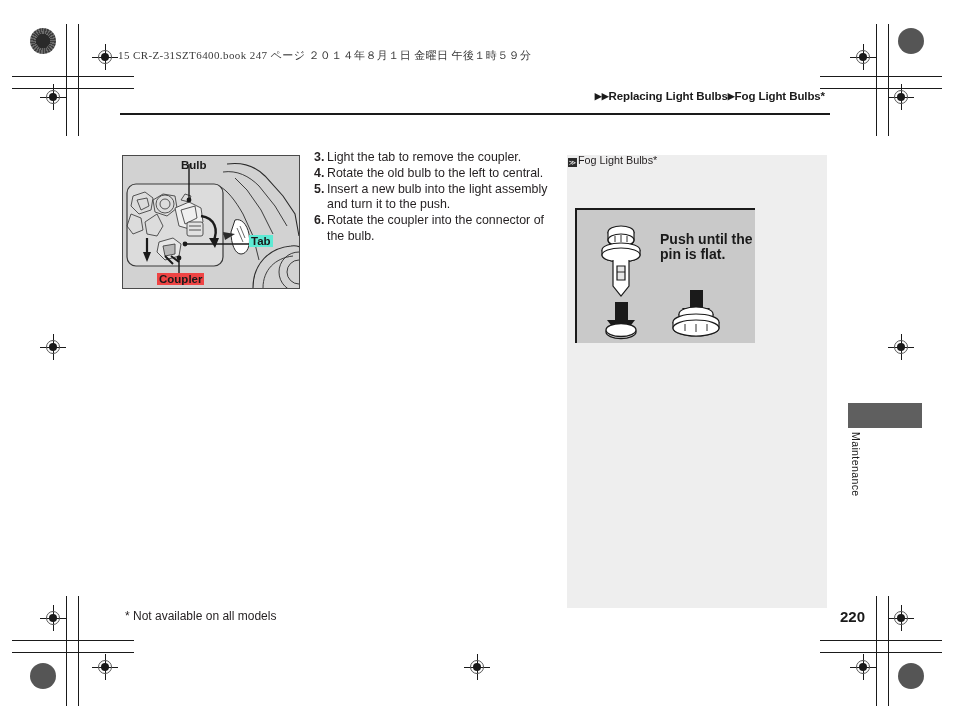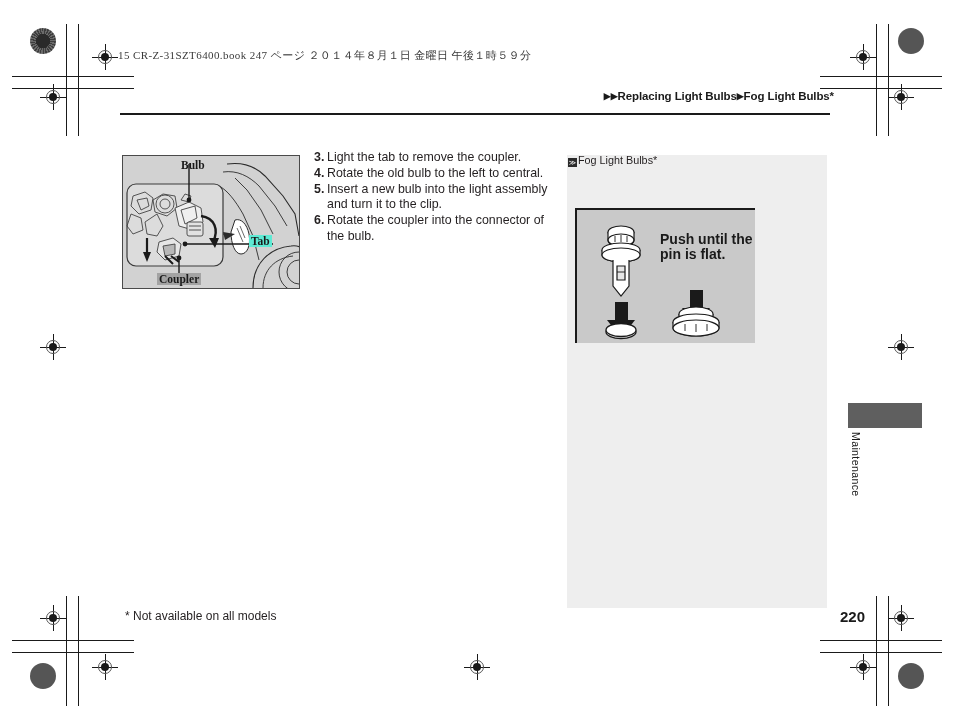--- a/index.html
+++ b/index.html
@@ -80,21 +80,21 @@
     font-family: "Liberation Serif", serif;
     font-size: 11px;
     letter-spacing: 0.4px;
     color: #3a3a3a;
     white-space: nowrap;
     text-align: right;
   }
 
   #breadcrumb {
     position: absolute;
-    right: 120px;
+    right: 129px;
     top: 90px;
     font-size: 11.5px;
     font-weight: bold;
     color: #1a1a1a;
     white-space: nowrap;
     letter-spacing: -0.1px;
     padding-left: 40px;
   }
   #breadcrumb .arrow {
     font-size: 9px;
@@ -114,21 +114,20 @@
   #figure-main {
     position: absolute;
     left: 122px;
     top: 155px;
     width: 178px;
     height: 134px;
     background: #d2d2d2;
     border: 1px solid #4a4a4a;
     box-sizing: border-box;
     overflow: hidden;
-    font-family: Liberation Serif, serif;
   }
 
   #steps {
     position: absolute;
     left: 314px;
     top: 150px;
     width: 242px;
     font-size: 12.4px;
     line-height: 15.4px;
     color: #231f20;
@@ -408,35 +407,35 @@
         <path d="M66 8 L66 44"></path>
         <path d="M150 88 L62 88"></path>
         <path d="M56 122 L56 102"></path>
       </g>
       <circle cx="66" cy="44" r="2.4" fill="#1a1a1a"></circle>
       <circle cx="62" cy="88" r="2.4" fill="#1a1a1a"></circle>
       <circle cx="56" cy="102" r="2.4" fill="#1a1a1a"></circle>
     </svg>
     <div style="position:absolute; left:58px; top:3px; font-size:11.5px; font-weight:bold; color:#1a1a1a;">Bulb</div>
     <div style="position:absolute; left:126px; top:79px; font-size:11.5px; font-weight:bold; color:#1a1a1a; background:#5eead4; padding:0 2px;">Tab</div>
-    <div style="position:absolute; left:34px; top:117px; font-size:11.5px; font-weight:bold; color:#1a1a1a; background:#a3a3a3; padding:0 2px;">Coupler</div>
+    <div style="position:absolute; left:34px; top:117px; font-size:11.5px; font-weight:bold; color:#1a1a1a; background:#ef4444; padding:0 2px;">Coupler</div>
   </div>
 
   <div id="steps">
     <div class="step">
       <span class="num">3.</span>
       <span class="txt">Light the tab to remove the coupler.</span>
     </div>
     <div class="step">
       <span class="num">4.</span>
       <span class="txt">Rotate the old bulb to the left to central.</span>
     </div>
     <div class="step">
       <span class="num">5.</span>
-      <span class="txt">Insert a new bulb into the light assembly and turn it to the clip.</span>
+      <span class="txt">Insert a new bulb into the light assembly and turn it to the push.</span>
     </div>
     <div class="step">
       <span class="num">6.</span>
       <span class="txt">Rotate the coupler into the connector of the bulb.</span>
     </div>
   </div>
 
   <div id="footnote">* Not available on all models</div>
 
   <div id="note-panel"></div>

